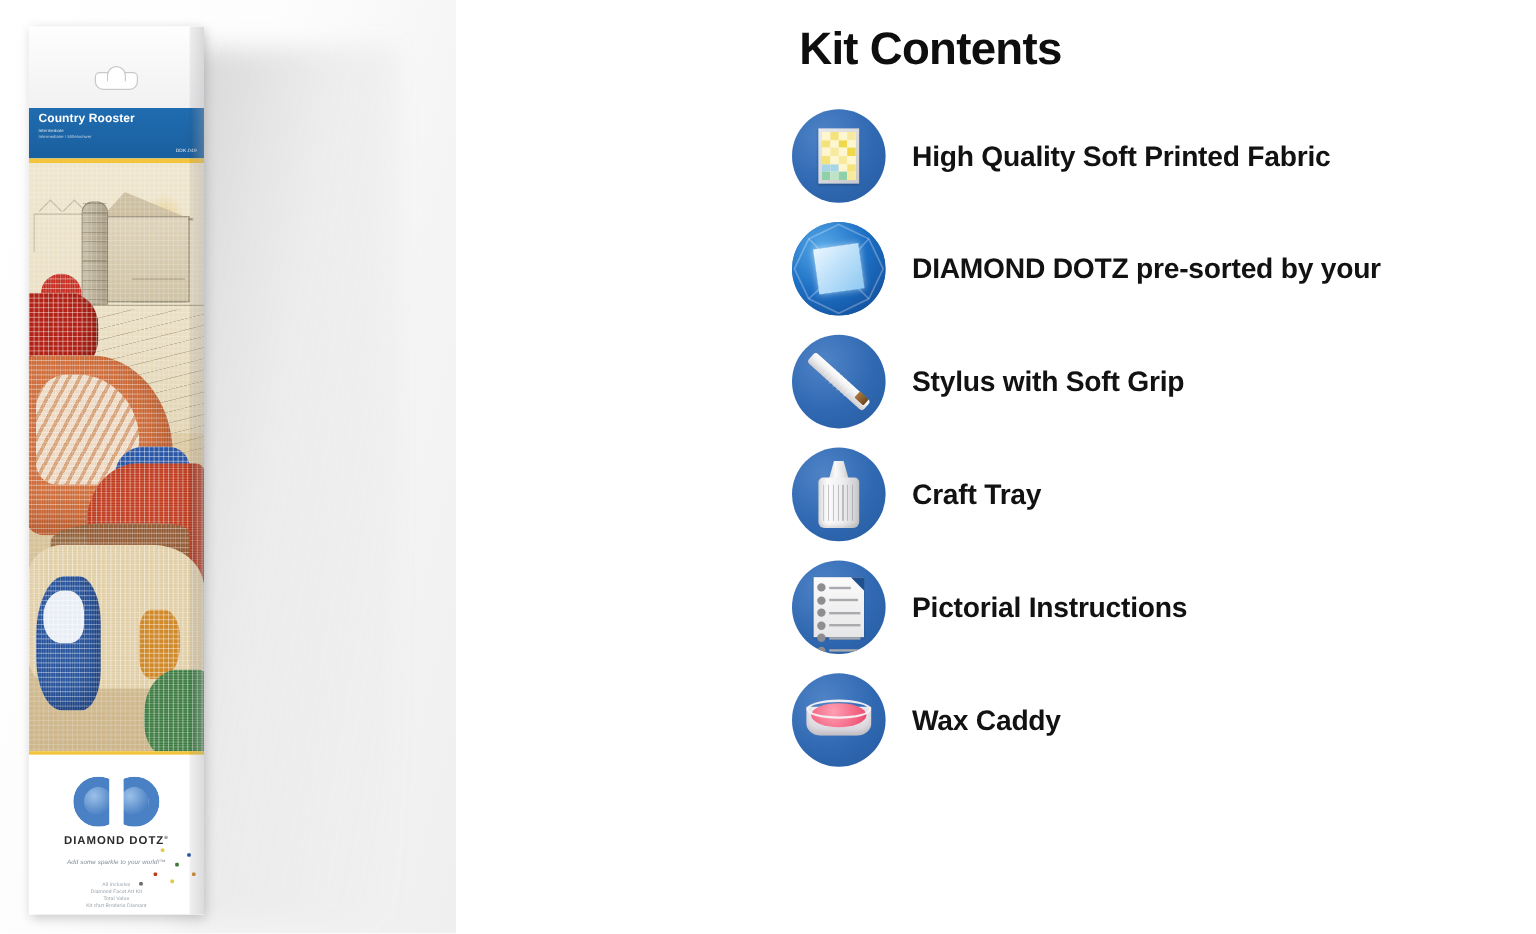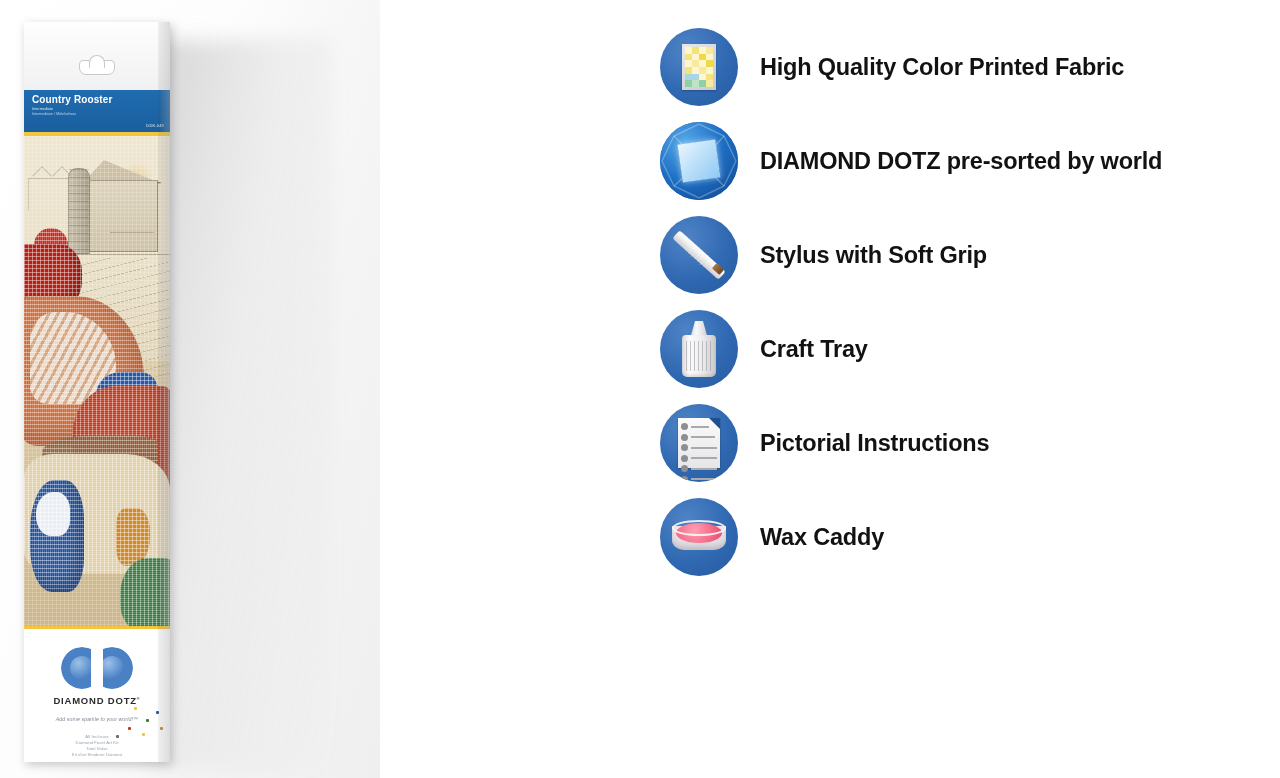--- a/index.html
+++ b/index.html
@@ -579,20 +579,21 @@
       <div class="confetti" style="left:118px;top:104px;background:#e8c93f;"></div>
       <div class="confetti" style="left:92px;top:106px;background:#6b6b70;"></div>
       <div class="confetti" style="left:136px;top:98px;background:#d08a2c;"></div>
     </div>
 
     <div class="box-side"></div>
   </div>
 </div>
 
 <div class="contents">
+  <div class="contents-title">Kit Contents</div>
 
   <div class="items">
 
     <div class="item">
       <div class="icon-circle">
         <div class="fabric-frame">
           <div class="fabric-inner">
             <i style="background:#fdf6cf"></i>
               <i style="background:#f4e27a"></i>
               <i style="background:#fdf6cf"></i>
@@ -613,36 +614,36 @@
               <i style="background:#a8d5e5"></i>
               <i style="background:#fdf6cf"></i>
               <i style="background:#f4e27a"></i>
             <i style="background:#8fd0a8"></i>
               <i style="background:#bfe3c9"></i>
               <i style="background:#8fd0a8"></i>
               <i style="background:#f7ea9e"></i>
           </div>
         </div>
       </div>
-      <div class="item-label">High Quality Color Printed Fabric</div>
+      <div class="item-label">High Quality Soft Printed Fabric</div>
     </div>
 
     <div class="item">
       <div class="icon-circle">
         <div class="gem"></div>
         <svg class="gem-facets" viewBox="0 0 78 78">
           <polygon points="39,2 64,14 76,39 64,64 39,76 14,64 2,39 14,14" fill="none" stroke="rgba(255,255,255,0.28)" stroke-width="1.4"></polygon>
           <line x1="14" y1="14" x2="27" y2="27" stroke="rgba(255,255,255,0.3)" stroke-width="1.2"></line>
           <line x1="64" y1="14" x2="52" y2="27" stroke="rgba(255,255,255,0.3)" stroke-width="1.2"></line>
           <line x1="14" y1="64" x2="27" y2="52" stroke="rgba(255,255,255,0.3)" stroke-width="1.2"></line>
           <line x1="64" y1="64" x2="52" y2="52" stroke="rgba(255,255,255,0.3)" stroke-width="1.2"></line>
         </svg>
         <div class="gem-center"></div>
       </div>
-      <div class="item-label">DIAMOND DOTZ pre-sorted by world</div>
+      <div class="item-label">DIAMOND DOTZ pre-sorted by your</div>
     </div>
 
     <div class="item">
       <div class="icon-circle">
         <div class="stylus">
           <div class="stylus-rod"></div>
           <div class="stylus-grip"></div>
           <div class="stylus-tip"></div>
         </div>
       </div>

